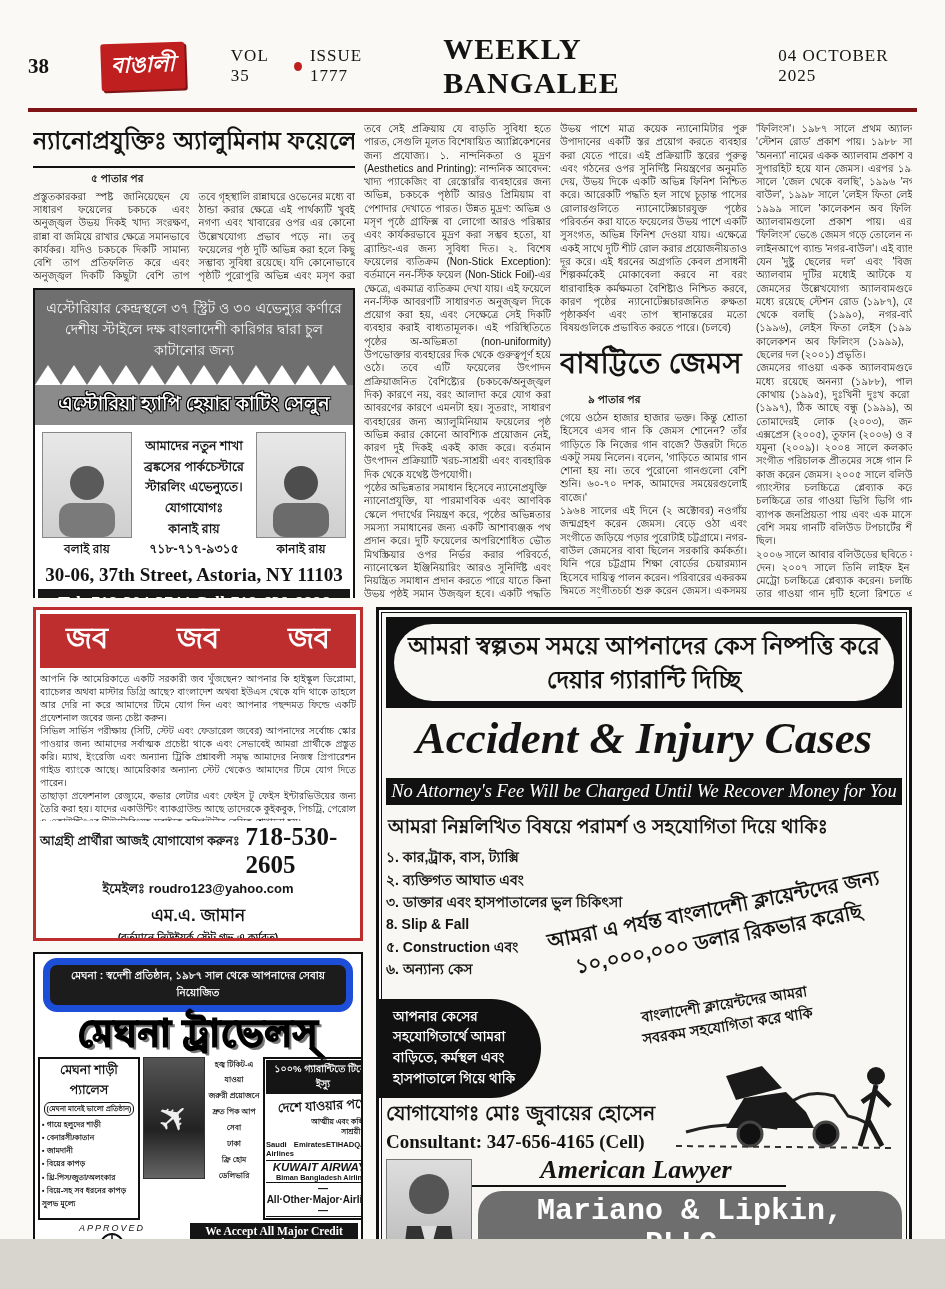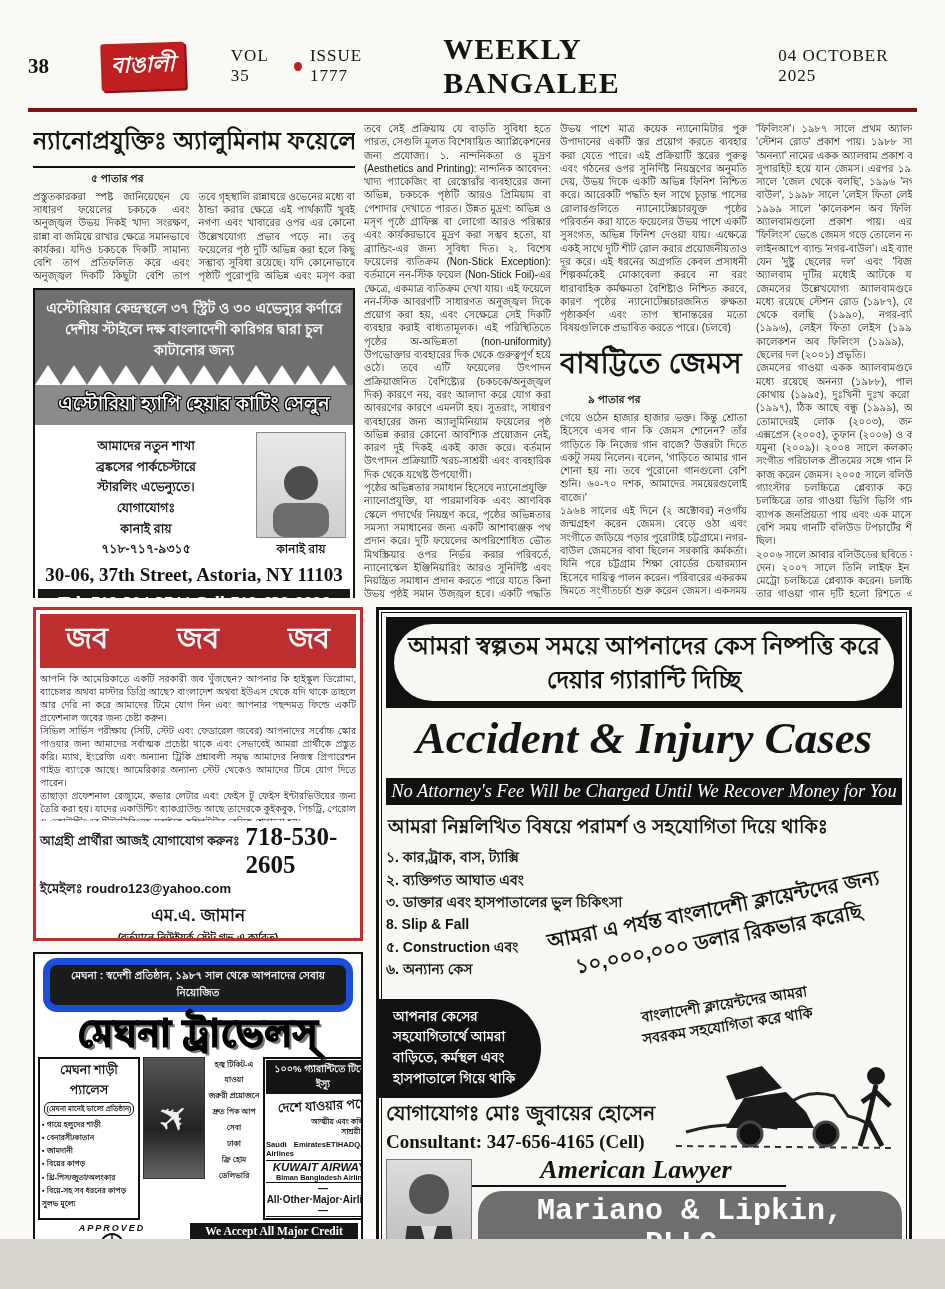--- a/index.html
+++ b/index.html
@@ -33,21 +33,21 @@
   .ncol { font-size:10px; line-height:1.33; text-align:justify; white-space:pre-line; overflow:hidden; }
   .col3 { width:187px; flex:none; height:100%; }
   .col4 { width:187px; flex:none; overflow:hidden; }
   .col4 .part { height:212px; overflow:hidden; }
   .jheadline { font-size:29px; font-weight:900; white-space:nowrap; overflow:hidden; margin:6px 0 3px; }
   .jcont { font-size:10.5px; font-weight:bold; margin:0 0 2px 28px; }
   .col4 .jpart { height:190px; overflow:hidden; }
   .col5 { width:168px; flex:none; height:100%; }
   
   .salon { margin-top:6px; border:2px solid #111; height:352px; background:#fff; overflow:hidden; }
-  .sal-banner { background:#6f6f6f; color:#fff; font-weight:bold; font-size:14px; line-height:1.5;
+  .sal-banner { background:#6f6f6f; color:#fff; font-weight:normal; font-size:14px; line-height:1.5;
                 text-align:center; padding:8px 6px 0; }
   .zig { display:block; background:#6f6f6f; }
   .sal-title { background:#8b8b8b; color:#fff; text-align:center; font-weight:900; font-size:19px;
                padding:4px 2px; text-shadow:1px 1px 0 #000, -1px 1px 0 #000, 1px -1px 0 #000, -1px -1px 0 #000; }
   .sal-mid { display:flex; gap:6px; padding:7px 7px 2px; }
   .photo { width:90px; flex:none; text-align:center; }
   .photo-img { height:106px; border:1px solid #888; background:linear-gradient(180deg,#e8e8e8,#cfcfcf); position:relative; overflow:hidden; }
   .photo-img svg { position:absolute; bottom:0; left:0; }
   .photo-cap { font-size:12px; font-weight:bold; margin-top:2px; }
   .branch { flex:1; text-align:center; font-weight:bold; font-size:12.5px; line-height:1.65;
@@ -59,21 +59,21 @@
   .botsec { display:flex; gap:13px; margin-top:9px; }
   .leftrail { width:330px; flex:none; }
   
   .job { border:3px solid #bf2e2e; background:#fff; padding:4px; height:334px; overflow:hidden; }
   .job-head { background:#bf2e2e; color:#fff; display:flex; justify-content:space-between;
               padding:1px 26px 4px; font-size:29px; font-weight:900; }
   .job-body { font-size:9.3px; line-height:1.4; text-align:justify; white-space:pre-line; margin-top:5px; height:148px; overflow:hidden; }
   .job-contact { display:flex; align-items:baseline; gap:6px; margin-top:2px; }
   .job-contact .lbl { font-weight:bold; font-size:12.5px; white-space:nowrap; }
   .job-contact .num { font-family:"Liberation Serif",serif; font-weight:bold; font-size:25px; }
-  .job-email { font-weight:bold; font-size:13px; }
+  .job-email { text-align:center; font-weight:bold; font-size:13px; }
   .job-name { text-align:center; font-weight:900; font-size:17px; margin-top:2px; }
   .job-sub { text-align:center; font-weight:bold; font-size:10.5px; }
   
   .meghna { margin-top:11px; border:2px solid #111; background:#fff; height:338px; padding:3px; overflow:hidden; }
   .m-banner { border:7px solid #1d4ed8; border-radius:14px; background:#1c1c1c; color:#fff; text-align:center;
               font-size:10.5px; font-weight:bold; padding:3px 4px; margin:1px 5px; }
   .m-title { text-align:center; font-weight:900; font-size:37px; letter-spacing:1px; color:#fff;
              -webkit-text-stroke:2px #000; text-shadow:3px 3px 0 #777; line-height:1.15; }
   .m-mid { display:flex; gap:3px; margin-top:1px; }
   .saree { width:102px; flex:none; border:2px solid #111; padding:2px; text-align:center; }
@@ -88,21 +88,21 @@
   .m-right { flex:1; border:2px solid #111; padding:1px; }
   .guarantee { background:#151515; color:#fff; font-size:9.6px; font-weight:bold; text-align:center; padding:2px 0; }
   .curved { text-align:center; font-weight:900; font-size:12.5px; transform:rotate(-3deg); margin-top:3px; }
   .cursub { text-align:right; font-size:7.5px; font-weight:bold; line-height:1.4; white-space:pre-line; }
   .airl { display:flex; justify-content:space-around; font-size:7.6px; font-weight:bold; margin-top:2px; }
   .kuw { text-align:center; font-style:italic; font-weight:900; font-size:11.5px; border-top:1px solid #111; margin-top:2px; }
   .biman { text-align:center; font-size:7.3px; font-weight:bold; }
   .allother { text-align:center; font-size:10px; font-weight:900; border-top:1px solid #111; border-bottom:1px solid #111; }
   .m-low { display:flex; gap:4px; margin-top:3px; }
   .iata { width:148px; flex:none; text-align:center; }
-  .iata .appr { font-size:9px; font-weight:700; letter-spacing:2px; font-style:italic; }
+  .iata .appr { font-size:9px; font-weight:400; letter-spacing:2px; font-style:italic; }
   .iata .word { font-size:22px; font-weight:900; letter-spacing:3px; line-height:1; }
   .iata .pill { background:#111; color:#fff; border-radius:12px; font-size:11px; font-weight:bold; margin:2px 14px 0; }
   .m-rlow { flex:1; }
   .ccband { background:#151515; color:#fff; font-family:"Liberation Serif",serif; font-weight:bold;
             font-size:11.5px; text-align:center; padding:2px 0; }
   .cards { display:flex; justify-content:space-around; align-items:center; background:#3f3f3f; padding:4px 6px; margin-top:2px; }
   .mc { position:relative; width:64px; height:24px; }
   .mc i { position:absolute; top:0; width:24px; height:24px; border-radius:50%; background:#888; opacity:.85; }
   .mc i.l { left:6px; } .mc i.r { left:22px; background:#bbb; }
   .mc b { position:absolute; left:0; right:0; top:5px; color:#fff; font-size:9px; font-style:italic; text-align:center; }
@@ -188,20 +188,29 @@
               <polygon points="156,24 169,4 182,24"></polygon>
                 <polygon points="182,24 195,4 208,24"></polygon>
                 <polygon points="208,24 221,4 234,24"></polygon>
               <polygon points="234,24 247,4 260,24"></polygon>
                 <polygon points="260,24 273,4 286,24"></polygon>
                 <polygon points="286,24 299,4 312,24"></polygon>
             </g>
           </svg>
           <div class="sal-title">এস্টোরিয়া হ্যাপি হেয়ার কাটিং সেলুন</div>
           <div class="sal-mid">
+            <div class="photo">
+              <div class="photo-img">
+                <svg width="88" height="80" viewBox="0 0 88 80">
+                    <circle cx="44" cy="26" r="17" fill="#5a5a5a"></circle>
+                    <rect x="16" y="46" width="56" height="34" rx="12" fill="#7a7a7a"></rect>
+                  </svg>
+              </div>
+              <div class="photo-cap">বলাই রায়</div>
+            </div>
             <div class="branch">আমাদের নতুন শাখা
 ব্রঙ্কসের পার্কচেস্টারে
 স্টারলিং এভেন্যুতে।
 যোগাযোগঃ
 কানাই রায়
 ৭১৮-৭১৭-৯৩১৫</div>
             <div class="photo">
               <div class="photo-img">
                 <svg width="88" height="80" viewBox="0 0 88 80">
                     <circle cx="44" cy="26" r="17" fill="#4d4d4d"></circle>

